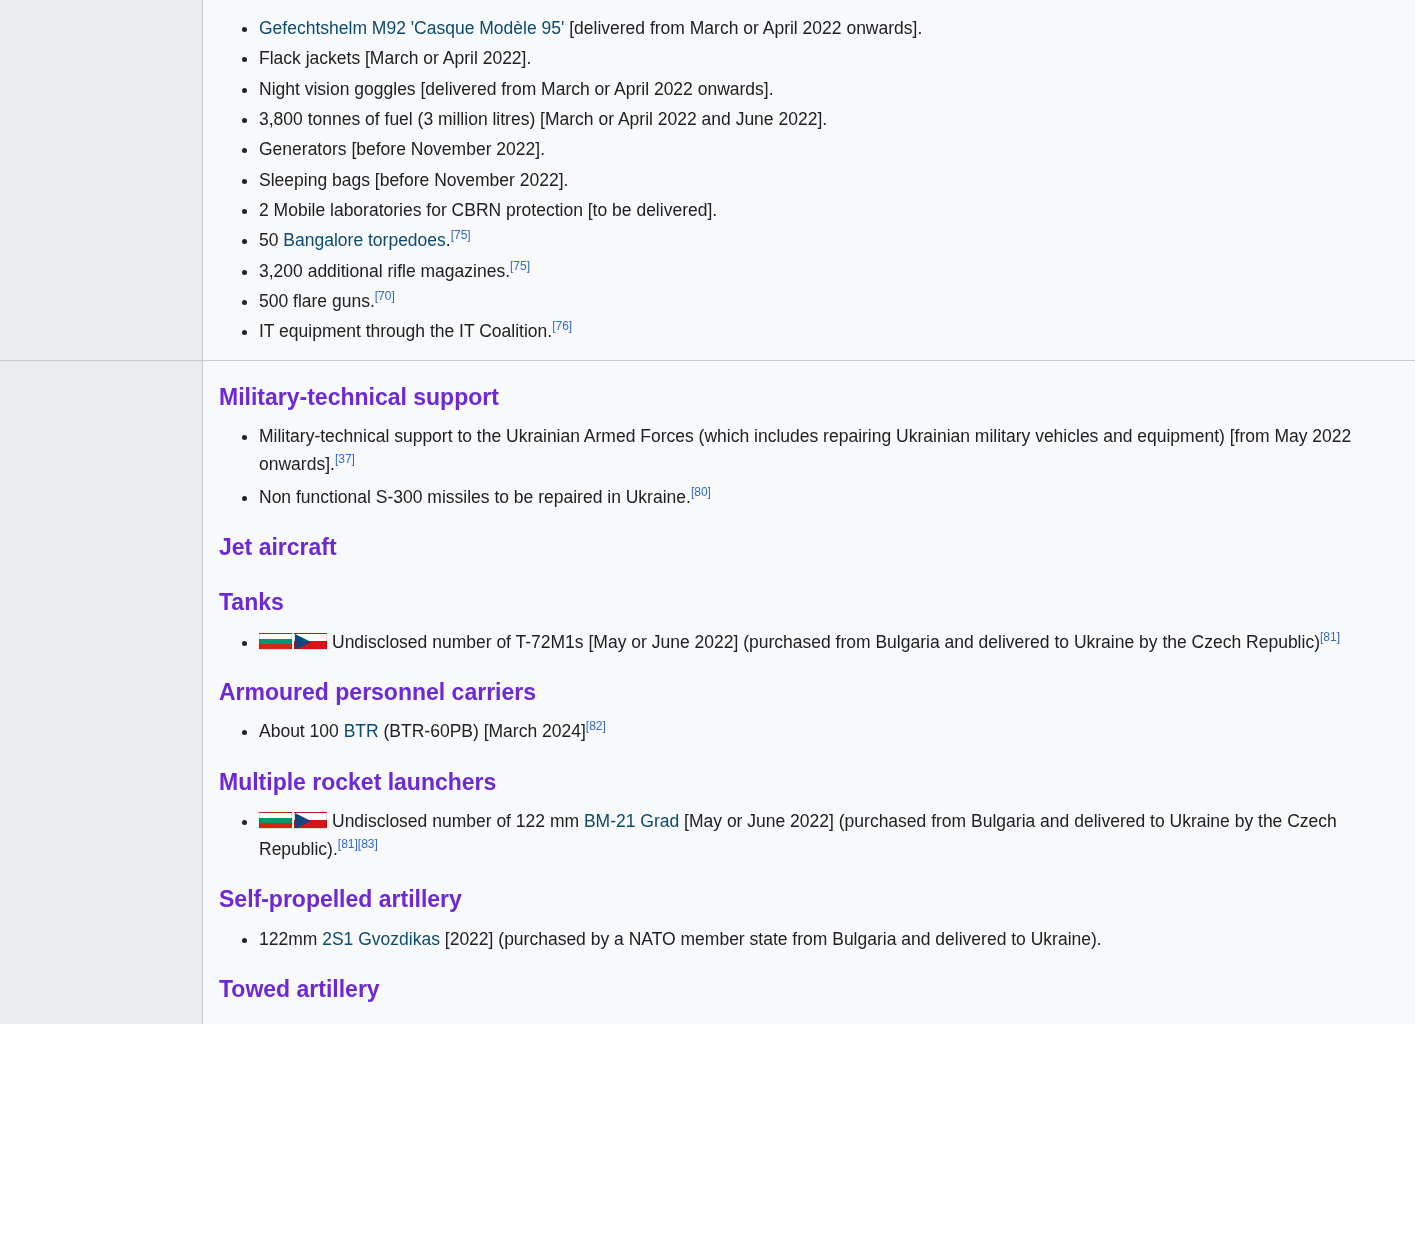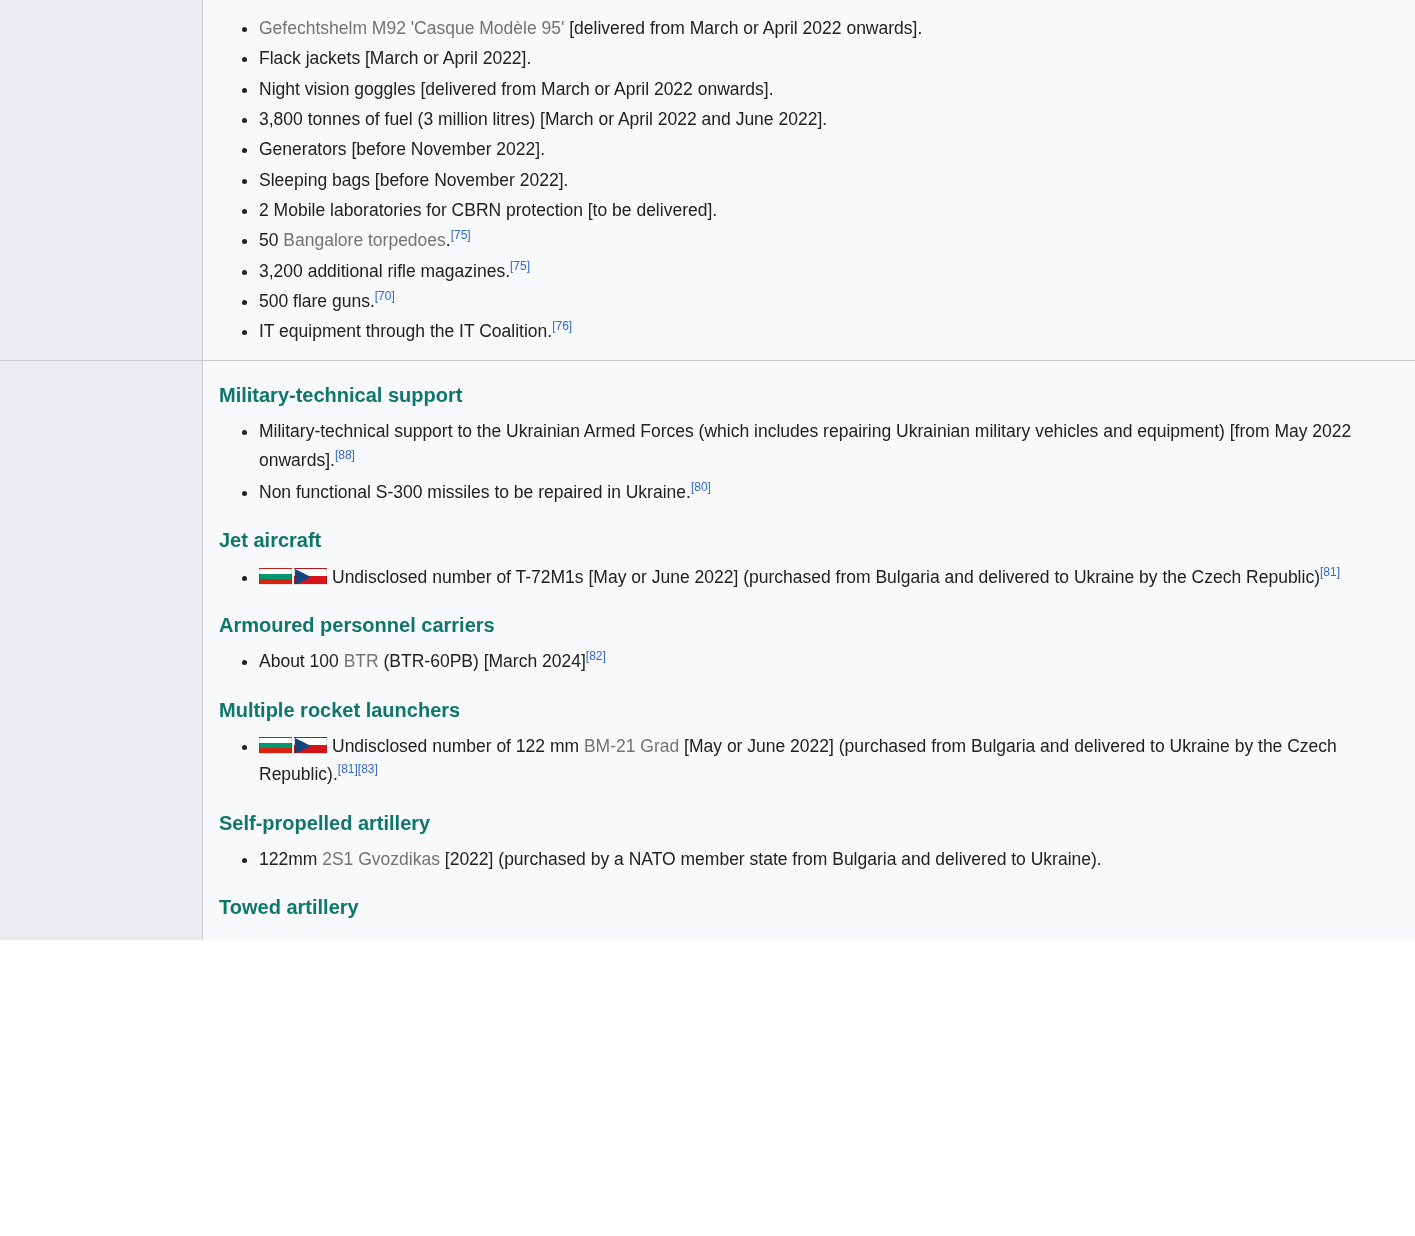--- a/index.html
+++ b/index.html
@@ -48,27 +48,27 @@
     margin-bottom: 2px;
   }
   ul li::marker {
     color: #202122;
   }
   p {
     margin: 14px 0 10px 0;
   }
   h4 {
     font-family: "Liberation Sans", sans-serif;
-    font-size: 20px;
+    font-size: 23px;
     font-weight: bold;
     margin: 18px 0 6px 0;
-    color: #0f766e;
+    color: #6d28d9;
   }
   a {
-    color: #737373;
+    color: #0c4a6e;
     text-decoration: none;
   }
   sup {
     font-size: 12px;
     line-height: 1;
     vertical-align: super;
   }
   sup a { color: #3366cc; }
   .flag {
     display: inline-block;
@@ -127,26 +127,27 @@
         </ul>
     </div>
   </div>
 
   <div class="row">
     <div class="cell-label"></div>
     <div class="cell-body">
       <div id="bulgaria-groups">
           <h4>Military-technical support</h4>
           <ul>
-            <li>Military-technical support to the Ukrainian Armed Forces (which includes repairing Ukrainian military vehicles and equipment) [from May 2022 onwards].<sup><a href="#">[88]</a></sup></li>
+            <li>Military-technical support to the Ukrainian Armed Forces (which includes repairing Ukrainian military vehicles and equipment) [from May 2022 onwards].<sup><a href="#">[37]</a></sup></li>
           </ul>
           <ul>
             <li>Non functional S-300 missiles to be repaired in Ukraine.<sup><a href="#">[80]</a></sup></li>
           </ul>
           <h4>Jet aircraft</h4>
+          <h4>Tanks</h4>
           <ul>
             <li><span class="flags"><span class="flag flag-bg"></span><span class="flag flag-cz"></span></span>Undisclosed number of T-72M1s [May or June 2022] (purchased from Bulgaria and delivered to Ukraine by the Czech Republic)<sup><a href="#">[81]</a></sup></li>
           </ul>
           <h4>Armoured personnel carriers</h4>
           <ul>
             <li>About 100 <a href="#">BTR</a> (BTR-60PB) [March 2024]<sup><a href="#">[82]</a></sup></li>
           </ul>
           <h4>Multiple rocket launchers</h4>
           <ul>
             <li><span class="flags"><span class="flag flag-bg"></span><span class="flag flag-cz"></span></span>Undisclosed number of 122 mm <a href="#">BM-21 Grad</a> [May or June 2022] (purchased from Bulgaria and delivered to Ukraine by the Czech Republic).<sup><a href="#">[81]</a></sup><sup><a href="#">[83]</a></sup></li>

